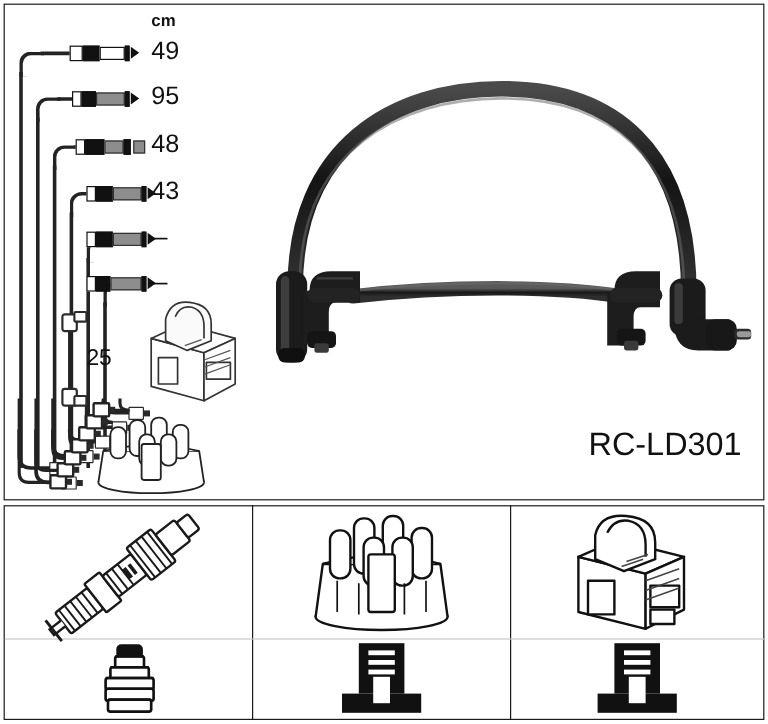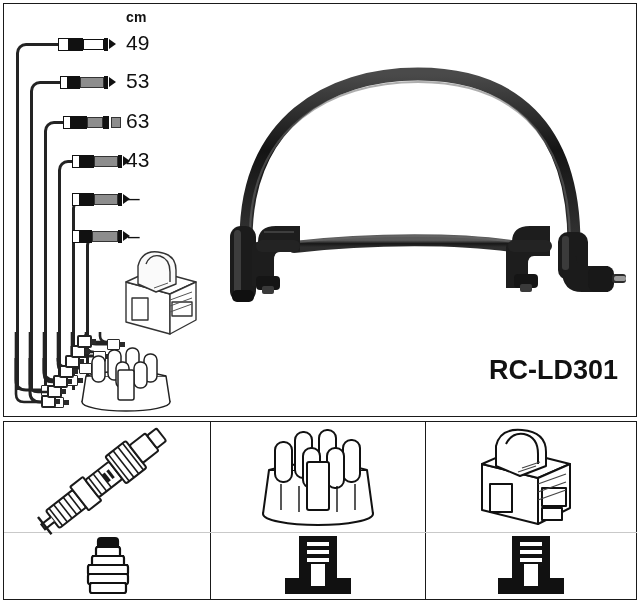--- a/index.html
+++ b/index.html
@@ -69,21 +69,21 @@
   
   #lead25{position:absolute;left:44px;top:258px;width:60px;height:86px;}
   .lbl25{
     position:absolute;left:28px;top:30px;
     font-size:19px;color:#111;
   }
 
   
   #product-name{
     position:absolute;right:22px;top:355px;
-    font-size:27px;font-weight:bold;color:#111;letter-spacing:0px;
+    font-size:27px;font-weight:normal;color:#111;letter-spacing:0px;
     text-align:right;
   }
   #stock-no{
     position:absolute;right:22px;top:392px;
     font-size:17px;font-weight:bold;color:#111;
     text-align:right;
   }
 
   
   #photo{position:absolute;left:222px;top:62px;width:412px;height:250px;}
@@ -97,22 +97,22 @@
 </head>
 <body>
 
 <div id="sheet">
 
   <div class="frame" id="main-frame"></div>
 
   <div class="cm-head">cm</div>
 
   <div class="cm-val" style="top:32px;">49</div>
-  <div class="cm-val" style="top:70px;">53</div>
-  <div class="cm-val" style="top:110px;">63</div>
+  <div class="cm-val" style="top:70px;">95</div>
+  <div class="cm-val" style="top:110px;">48</div>
   <div class="cm-val" style="top:149px;">43</div>
   <div class="cm-dash" style="top:187px;">–</div>
   <div class="cm-dash" style="top:225px;">–</div>
 
   <div class="wire-row" style="left:0;top:0;">
     <div class="wire-corner" style="left:16px;top:43px;"></div>
     <div class="wire-h" style="left:33px;top:43px;width:27px;"></div>
     <div class="wire-v" style="left:16px;top:60px;height:330px;"></div>
     <div class="conn" style="left:58px;top:38px;width:58px;">
       <div class="seg wht" style="left:0;width:11px;height:13px;"></div>
@@ -231,20 +231,32 @@
       <rect x="51" y="67" width="5" height="5"></rect>
       <rect x="57" y="57" width="5" height="5"></rect>
       <rect x="63" y="47" width="5" height="5"></rect>
       <rect x="69" y="37" width="5" height="5"></rect>
       <rect x="75" y="27" width="5" height="5"></rect>
       <rect x="81" y="17" width="5" height="5"></rect>
       <rect x="87" y="7" width="5" height="5"></rect>
     </g>
   </svg>
 
+  <div id="lead25">
+    <svg width="60" height="86" viewBox="0 0 60 86">
+      <line x1="14" y1="16" x2="14" y2="68" stroke="#232323" stroke-width="2.6"></line>
+      <g fill="#ffffff" stroke="#2b2b2b" stroke-width="1.8">
+        <rect x="8" y="4" width="12" height="14" rx="2"></rect>
+        <rect x="18" y="2" width="10" height="8" rx="1"></rect>
+        <rect x="8" y="66" width="12" height="14" rx="2"></rect>
+        <rect x="18" y="72" width="10" height="8" rx="1"></rect>
+      </g>
+    </svg>
+    <div class="lbl25">25</div>
+  </div>
 
   <svg style="position:absolute;left:112px;top:248px;" width="96" height="88">
     <g fill="#ffffff" stroke="#333" stroke-width="1.4" stroke-linejoin="round">
       <path d="M14,34 L14,74 L58,86 L58,46 Z"></path>
       <path d="M14,34 L40,22 L84,34 L58,46 Z"></path>
       <path d="M58,46 L84,34 L84,72 L58,86 Z"></path>
       <path d="M26,18 Q30,2 46,4 Q64,6 64,22 L64,36 L44,44 L26,36 Z" fill="#fafafa"></path>
       <path d="M34,16 Q38,6 48,8 Q58,11 58,24 L58,34" fill="none"></path>
       <rect x="20" y="50" width="16" height="22" fill="#fff"></rect>
       <rect x="60" y="54" width="20" height="14" fill="#fff"></rect>

